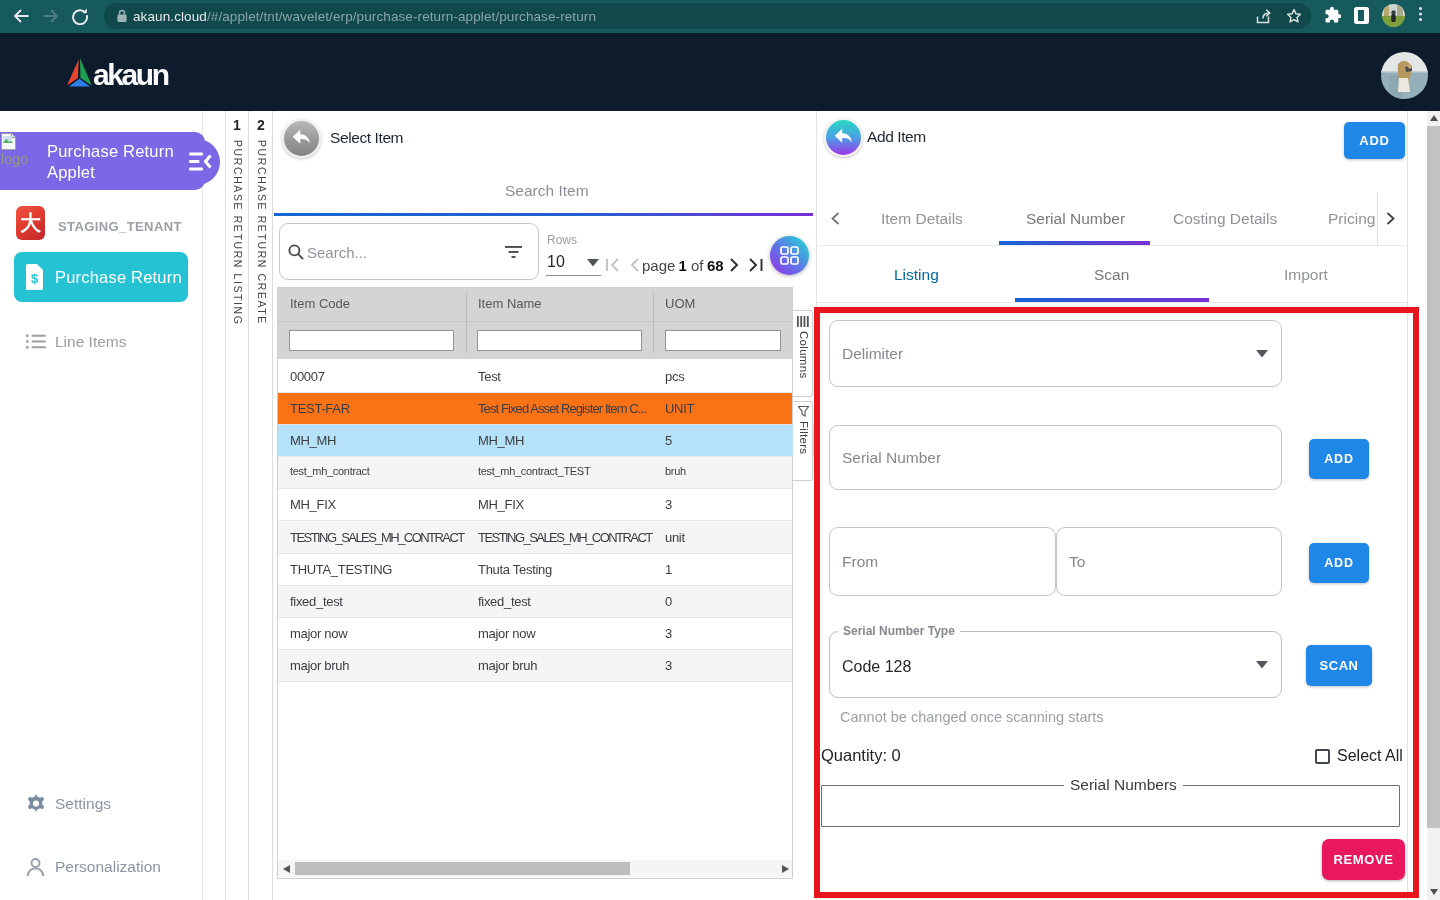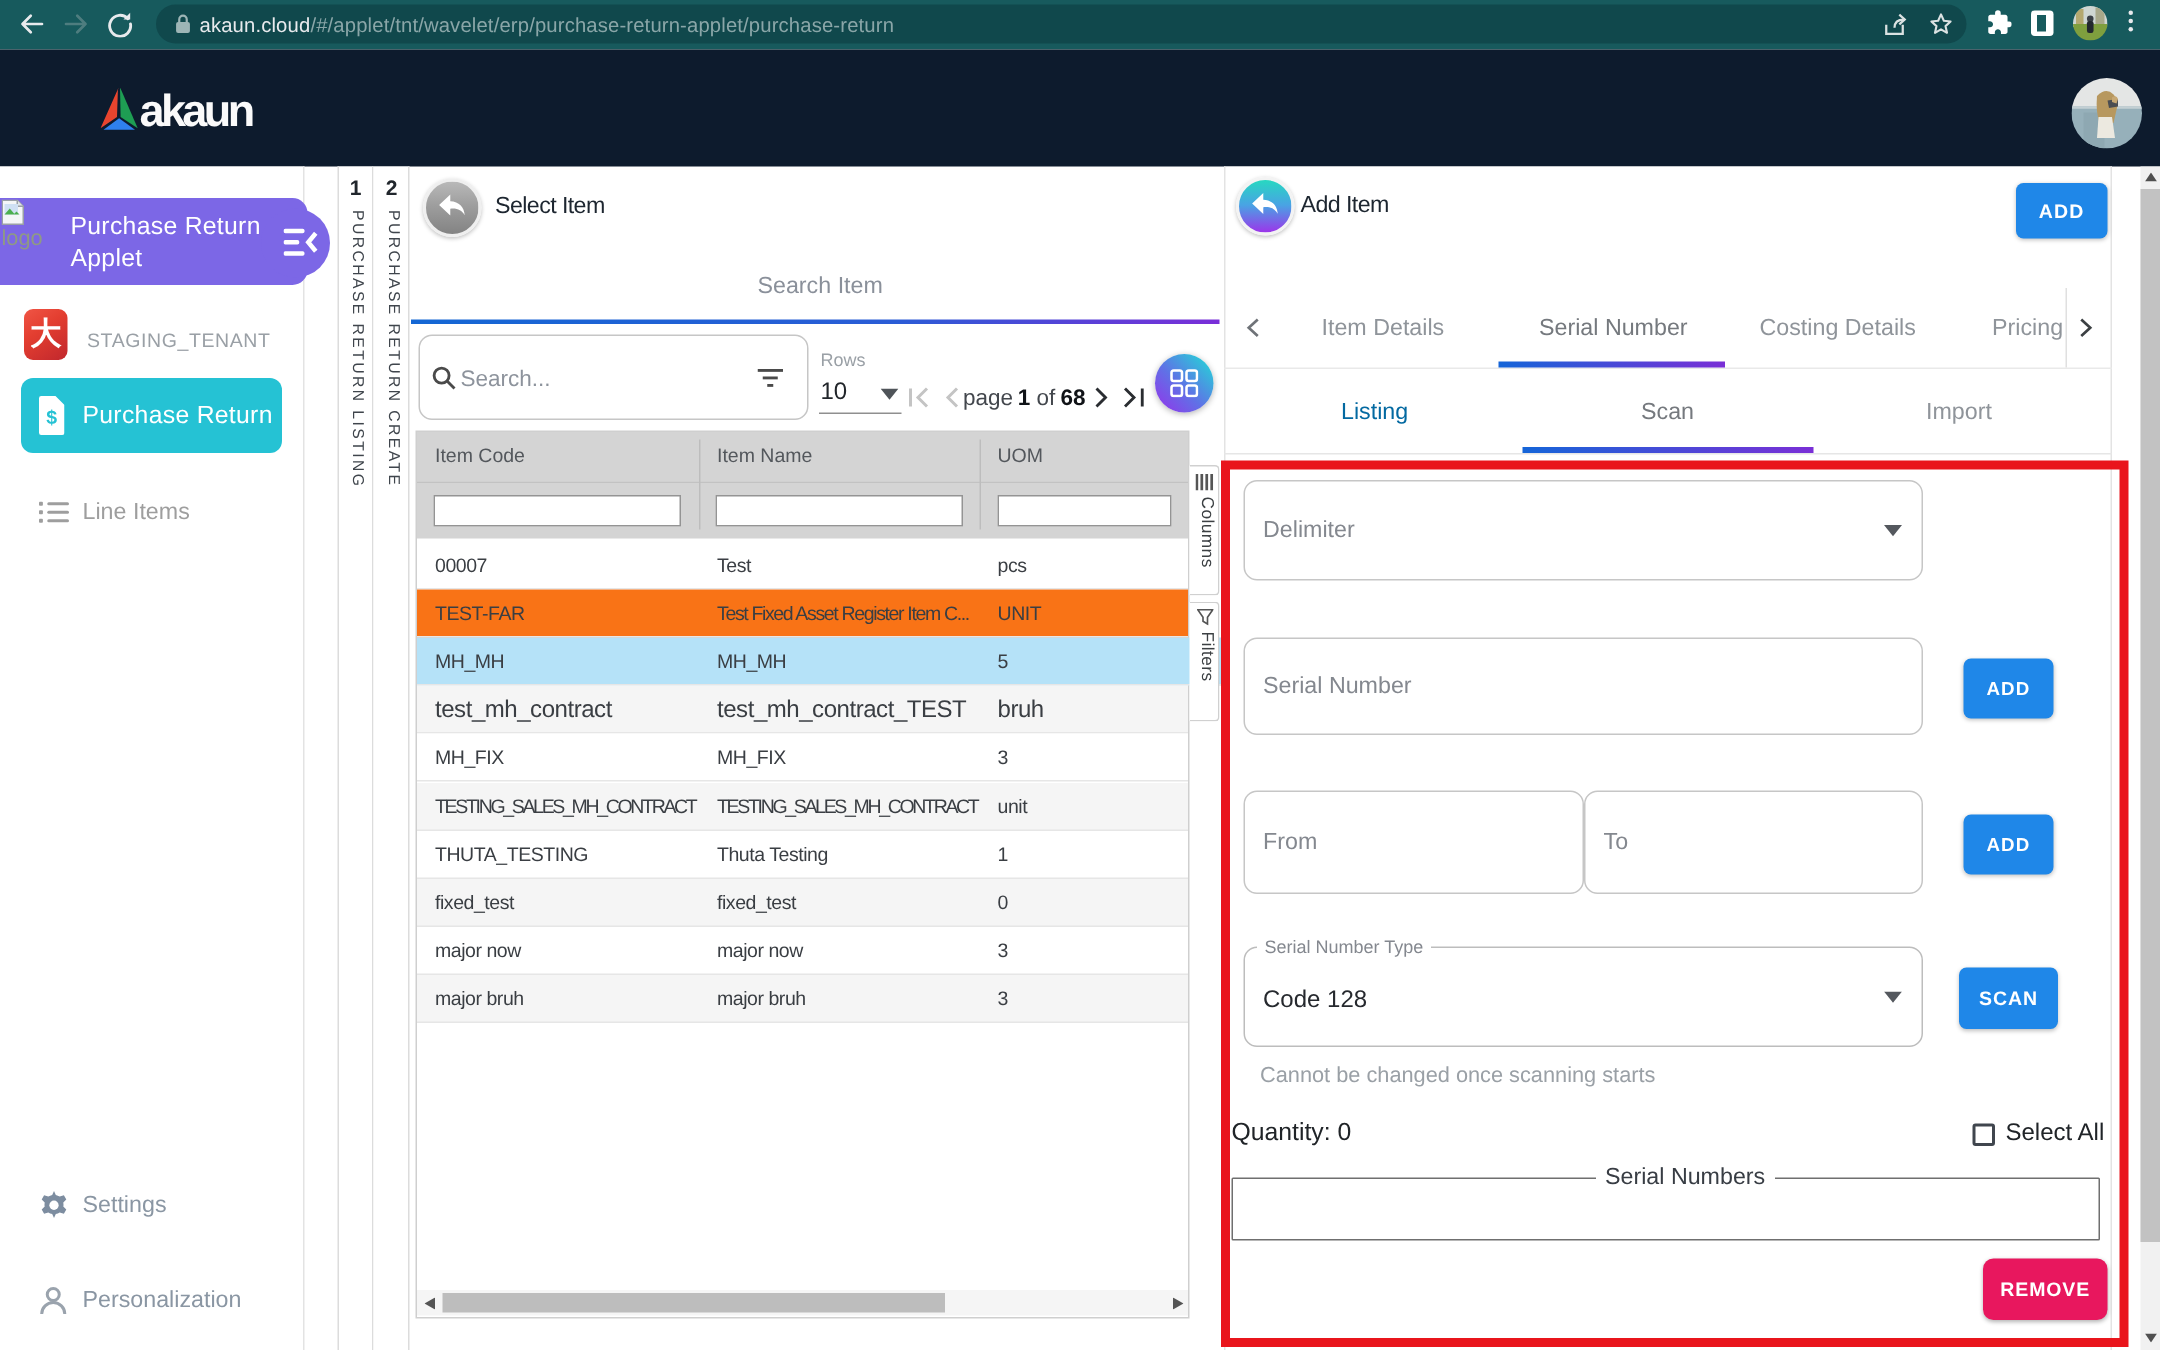--- a/index.html
+++ b/index.html
@@ -99,21 +99,21 @@
   <path d="M0.5 0.5 h10 l4 4 v12 h-14 Z" fill="#f4f6f8" stroke="#9aa0a6" stroke-width="1"></path>
   <path d="M10.5 0.5 v4 h4" fill="#dfe3e8" stroke="#9aa0a6" stroke-width="1"></path>
   <rect x="2" y="3" width="9" height="7" fill="#cfe0f4"></rect>
   <path d="M2 10 l3.5-4 3 3.5 1.5-1.5 2 2 Z" fill="#4caf50"></path>
 </svg>
 <div class="abs" style="left:1px;top:151px;font-size:14.5px;color:#8f9a84;">logo</div>
 <div class="abs" style="left:47px;top:141px;width:130px;font-size:16.5px;line-height:20.5px;color:#fff;font-weight:500;letter-spacing:.2px;">Purchase Return Applet</div>
 
 <div class="abs" style="left:16px;top:206px;width:29px;height:34px;border-radius:6px;background:linear-gradient(145deg,#f05545 0%,#e33e30 40%,#c1272d 100%);"></div>
 <div class="abs" style="left:16px;top:206px;width:29px;height:34px;color:#fff;font-size:21px;font-weight:bold;text-align:center;line-height:33px;">大</div>
-<div class="abs" style="left:58px;top:219px;font-size:13px;color:#9aa0a6;letter-spacing:.4px;">STAGING_TENANT</div>
+<div class="abs" style="left:58px;top:219px;font-size:13px;color:#9aa0a6;letter-spacing:.4px;font-weight:bold;">STAGING_TENANT</div>
 
 <div class="abs" style="left:14px;top:252px;width:174px;height:50px;border-radius:8px;background:#25c2d4;"></div>
 <svg class="abs" style="left:26px;top:264px" width="17" height="26" viewBox="0 0 17 26">
   <path d="M1.5 0 h9.5 l6 6 v18.5 a1.5 1.5 0 0 1 -1.5 1.5 h-14 a1.5 1.5 0 0 1 -1.5 -1.5 v-23 a1.5 1.5 0 0 1 1.5 -1.5 Z" fill="#fff"></path>
   <text x="8.5" y="18.5" font-size="13" font-weight="bold" fill="#25c2d4" text-anchor="middle" font-family="Liberation Sans, sans-serif">$</text>
 </svg>
 <div class="abs" style="left:55px;top:268px;font-size:16.5px;color:#fff;letter-spacing:.2px;">Purchase Return</div>
 
 <svg class="abs" style="left:26px;top:334px" width="20" height="15" viewBox="0 0 20 15">
   <g fill="#9e9e9e">
@@ -222,21 +222,21 @@
 <div class="abs" style="left:278px;top:392.7px;width:514px;height:32.2px;background:#f97316;border-bottom:1px solid #e6e6e6;font-size:13px;letter-spacing:-0.3px;color:#3a3e43;">
     <span class="abs" style="left:12px;top:8px;">TEST-FAR</span>
     <span class="abs" style="left:200px;top:8px;letter-spacing:-0.9px;">Test Fixed Asset Register Item C...</span>
     <span class="abs" style="left:387px;top:8px;">UNIT</span>
   </div>
 <div class="abs" style="left:278px;top:424.9px;width:553px;height:32.2px;background:#b5e2f8;border-bottom:1px solid #e6e6e6;font-size:13px;letter-spacing:-0.3px;color:#3a3e43;">
     <span class="abs" style="left:12px;top:8px;">MH_MH</span>
     <span class="abs" style="left:200px;top:8px;">MH_MH</span>
     <span class="abs" style="left:387px;top:8px;">5</span>
   </div>
-<div class="abs" style="left:278px;top:457.1px;width:514px;height:32.2px;background:#f5f5f5;border-bottom:1px solid #e6e6e6;font-size:16px;letter-spacing:-0.3px;color:#3a3e43;">
+<div class="abs" style="left:278px;top:457.1px;width:514px;height:32.2px;background:#f5f5f5;border-bottom:1px solid #e6e6e6;font-size:11px;letter-spacing:-0.3px;color:#3a3e43;">
     <span class="abs" style="left:12px;top:8px;">test_mh_contract</span>
     <span class="abs" style="left:200px;top:8px;">test_mh_contract_TEST</span>
     <span class="abs" style="left:387px;top:8px;">bruh</span>
   </div>
 <div class="abs" style="left:278px;top:489.3px;width:514px;height:32.2px;background:#ffffff;border-bottom:1px solid #e6e6e6;font-size:13px;letter-spacing:-0.3px;color:#3a3e43;">
     <span class="abs" style="left:12px;top:8px;">MH_FIX</span>
     <span class="abs" style="left:200px;top:8px;">MH_FIX</span>
     <span class="abs" style="left:387px;top:8px;">3</span>
   </div>
 <div class="abs" style="left:278px;top:521.5px;width:514px;height:32.2px;background:#f5f5f5;border-bottom:1px solid #e6e6e6;font-size:13px;letter-spacing:-0.3px;color:#3a3e43;">
@@ -328,21 +328,21 @@
 <div class="abs" style="left:842px;top:449px;font-size:15.5px;color:#84888f;">Serial Number</div>
 <div class="abs flexc" style="left:1309px;top:439px;width:60px;height:40px;border-radius:5px;background:#1f87e8;color:#fff;font-size:12.5px;font-weight:bold;letter-spacing:.8px;justify-content:center;box-shadow:0 1px 3px rgba(0,0,0,.25);">ADD</div>
 
 <div class="abs" style="left:829px;top:527px;width:227px;height:69px;border:1.5px solid #c6c6c6;border-radius:9px;background:#fff;"></div>
 <div class="abs" style="left:1056px;top:527px;width:226px;height:69px;border:1.5px solid #c6c6c6;border-radius:9px;background:#fff;"></div>
 <div class="abs" style="left:842px;top:553px;font-size:15.5px;color:#84888f;">From</div>
 <div class="abs" style="left:1069px;top:553px;font-size:15.5px;color:#84888f;">To</div>
 <div class="abs flexc" style="left:1309px;top:543px;width:60px;height:40px;border-radius:5px;background:#1f87e8;color:#fff;font-size:12.5px;font-weight:bold;letter-spacing:.8px;justify-content:center;box-shadow:0 1px 3px rgba(0,0,0,.25);">ADD</div>
 
 <div class="abs" style="left:829px;top:631px;width:453px;height:67px;border:1.5px solid #bdbdbd;border-radius:9px;background:#fff;"></div>
-<div class="abs" style="left:838px;top:624px;background:#fff;padding:0 5px;font-size:12px;color:#84888f;">Serial Number Type</div>
+<div class="abs" style="left:838px;top:624px;background:#fff;padding:0 5px;font-size:12px;color:#84888f;font-weight:bold;">Serial Number Type</div>
 <div class="abs" style="left:842px;top:658px;font-size:16px;color:#26292e;">Code 128</div>
 <svg class="abs" style="left:1256px;top:661px" width="12" height="8" viewBox="0 0 12 8">
     <path d="M0 0 h12 L6 7.5 Z" fill="#54585e"></path>
   </svg>
 <div class="abs flexc" style="left:1306px;top:645px;width:66px;height:41px;border-radius:5px;background:#1f87e8;color:#fff;font-size:13px;font-weight:bold;letter-spacing:.6px;justify-content:center;box-shadow:0 1px 3px rgba(0,0,0,.25);">SCAN</div>
 <div class="abs" style="left:840px;top:709px;font-size:14.5px;color:#9aa0a6;">Cannot be changed once scanning starts</div>
 
 <div class="abs" style="left:821px;top:746px;font-size:16.5px;color:#202428;">Quantity: 0</div>
 <div class="abs" style="left:1315px;top:749px;width:15px;height:15px;border:2px solid #40464e;border-radius:2px;background:#fff;"></div>
 <div class="abs" style="left:1337px;top:747px;font-size:16px;color:#202428;">Select All</div>

